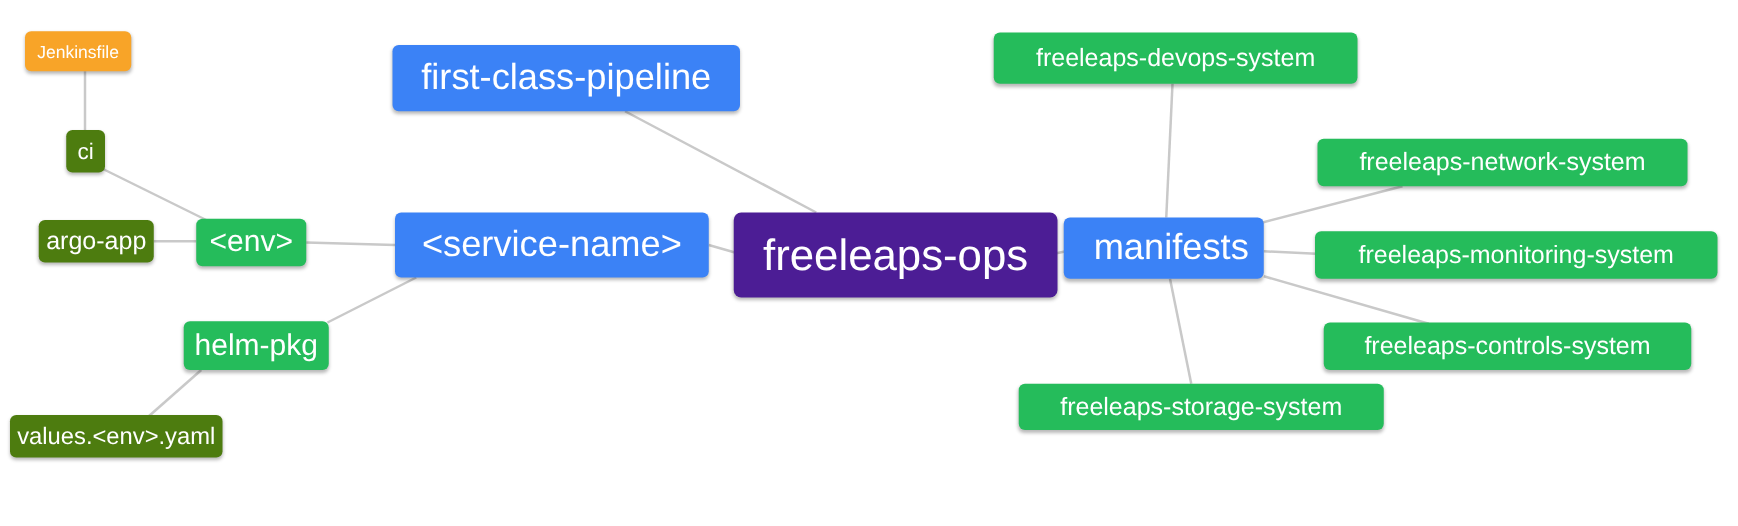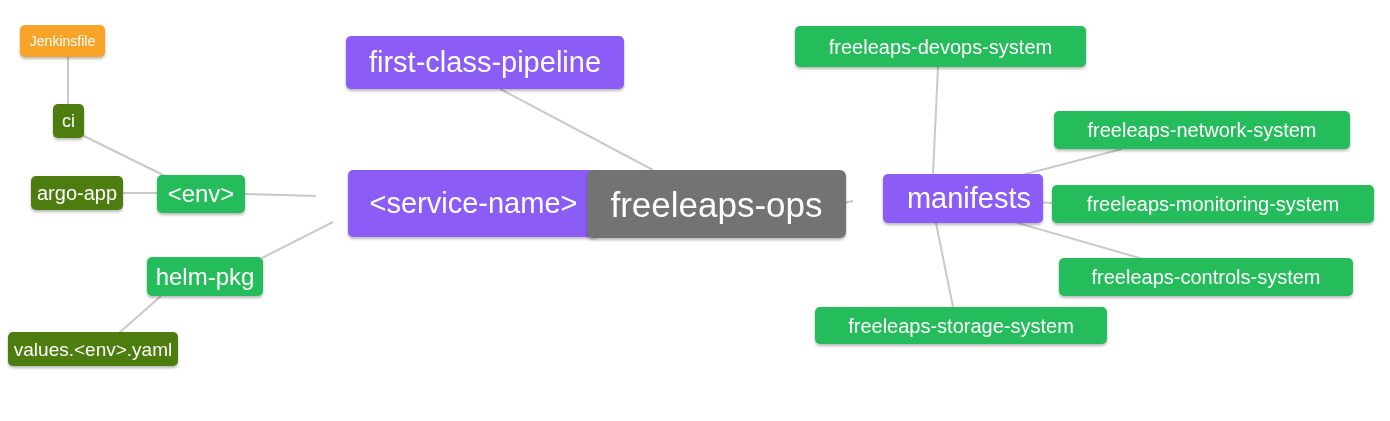--- a/index.html
+++ b/index.html
@@ -30,22 +30,22 @@
     align-items: center;
     justify-content: center;
     color: #ffffff;
     border-radius: 5px;
     box-shadow: 0 2px 3px rgba(0,0,0,0.28);
     white-space: nowrap;
     line-height: 1;
     cursor: pointer;
     box-sizing: border-box;
   }
-  .root   { background: #737373; border-radius: 6px; }
-  .branch { background: #8b5cf6; margin-left: 32px; }
+  .root   { background: #4c1d95; border-radius: 6px; }
+  .branch { background: #3b82f6; }
   .green  { background: #25bc5b; }
   .red    { background: #4d7c0f; }
   .orange { background: #f8a428; }
 </style>
 </head>
 <body>
 
 <div class="canvas">
 
   <svg class="edges" width="1390" height="421">
@@ -65,21 +65,21 @@
     <line x1="936" y1="223" x2="953" y2="307"></line>
   </svg>
 
   <div class="node orange" style="left:20px;  top:25px;  width:85px;  height:32px; font-size:14px;">Jenkinsfile</div>
   <div class="node red" style="left:53px;  top:104px; width:31px;  height:34px; font-size:18px;">ci</div>
   <div class="node red" style="left:31px;  top:176px; width:92px;  height:34px; font-size:20px;">argo-app</div>
   <div class="node green" style="left:157px; top:175px; width:88px;  height:38px; font-size:24px;">&lt;env&gt;</div>
   <div class="node green" style="left:147px; top:257px; width:116px; height:39px; font-size:24px;">helm-pkg</div>
   <div class="node red" style="left:8px;   top:332px; width:170px; height:34px; font-size:19px;text-align:center;">values.&lt;env&gt;.yaml</div>
   <div class="node branch" style="left:314px; top:36px;  width:278px; height:53px; font-size:29px;">first-class-pipeline</div>
-  <div class="node branch" style="left:316px; top:170px; width:251px; height:67px; font-size:29px;">&lt;service-name&gt;</div>
+  <div class="node branch" style="left:316px; top:170px; width:251px; height:52px; font-size:29px;">&lt;service-name&gt;</div>
   <div class="node root" style="left:587px; top:170px; width:259px; height:68px; font-size:35px;">freeleaps-ops</div>
   <div class="node branch" style="left:851px; top:174px; width:160px; height:49px; font-size:29px;padding-left:12px;">manifests</div>
   <div class="node green" style="left:795px; top:26px;  width:291px; height:41px; font-size:20px;">freeleaps-devops-system</div>
   <div class="node green" style="left:1054px;top:111px; width:296px; height:38px; font-size:20px;">freeleaps-network-system</div>
   <div class="node green" style="left:1052px;top:185px; width:322px; height:38px; font-size:20px;">freeleaps-monitoring-system</div>
   <div class="node green" style="left:1059px;top:258px; width:294px; height:38px; font-size:20px;">freeleaps-controls-system</div>
   <div class="node green" style="left:815px; top:307px; width:292px; height:37px; font-size:20px;">freeleaps-storage-system</div>
 
 </div>
 

